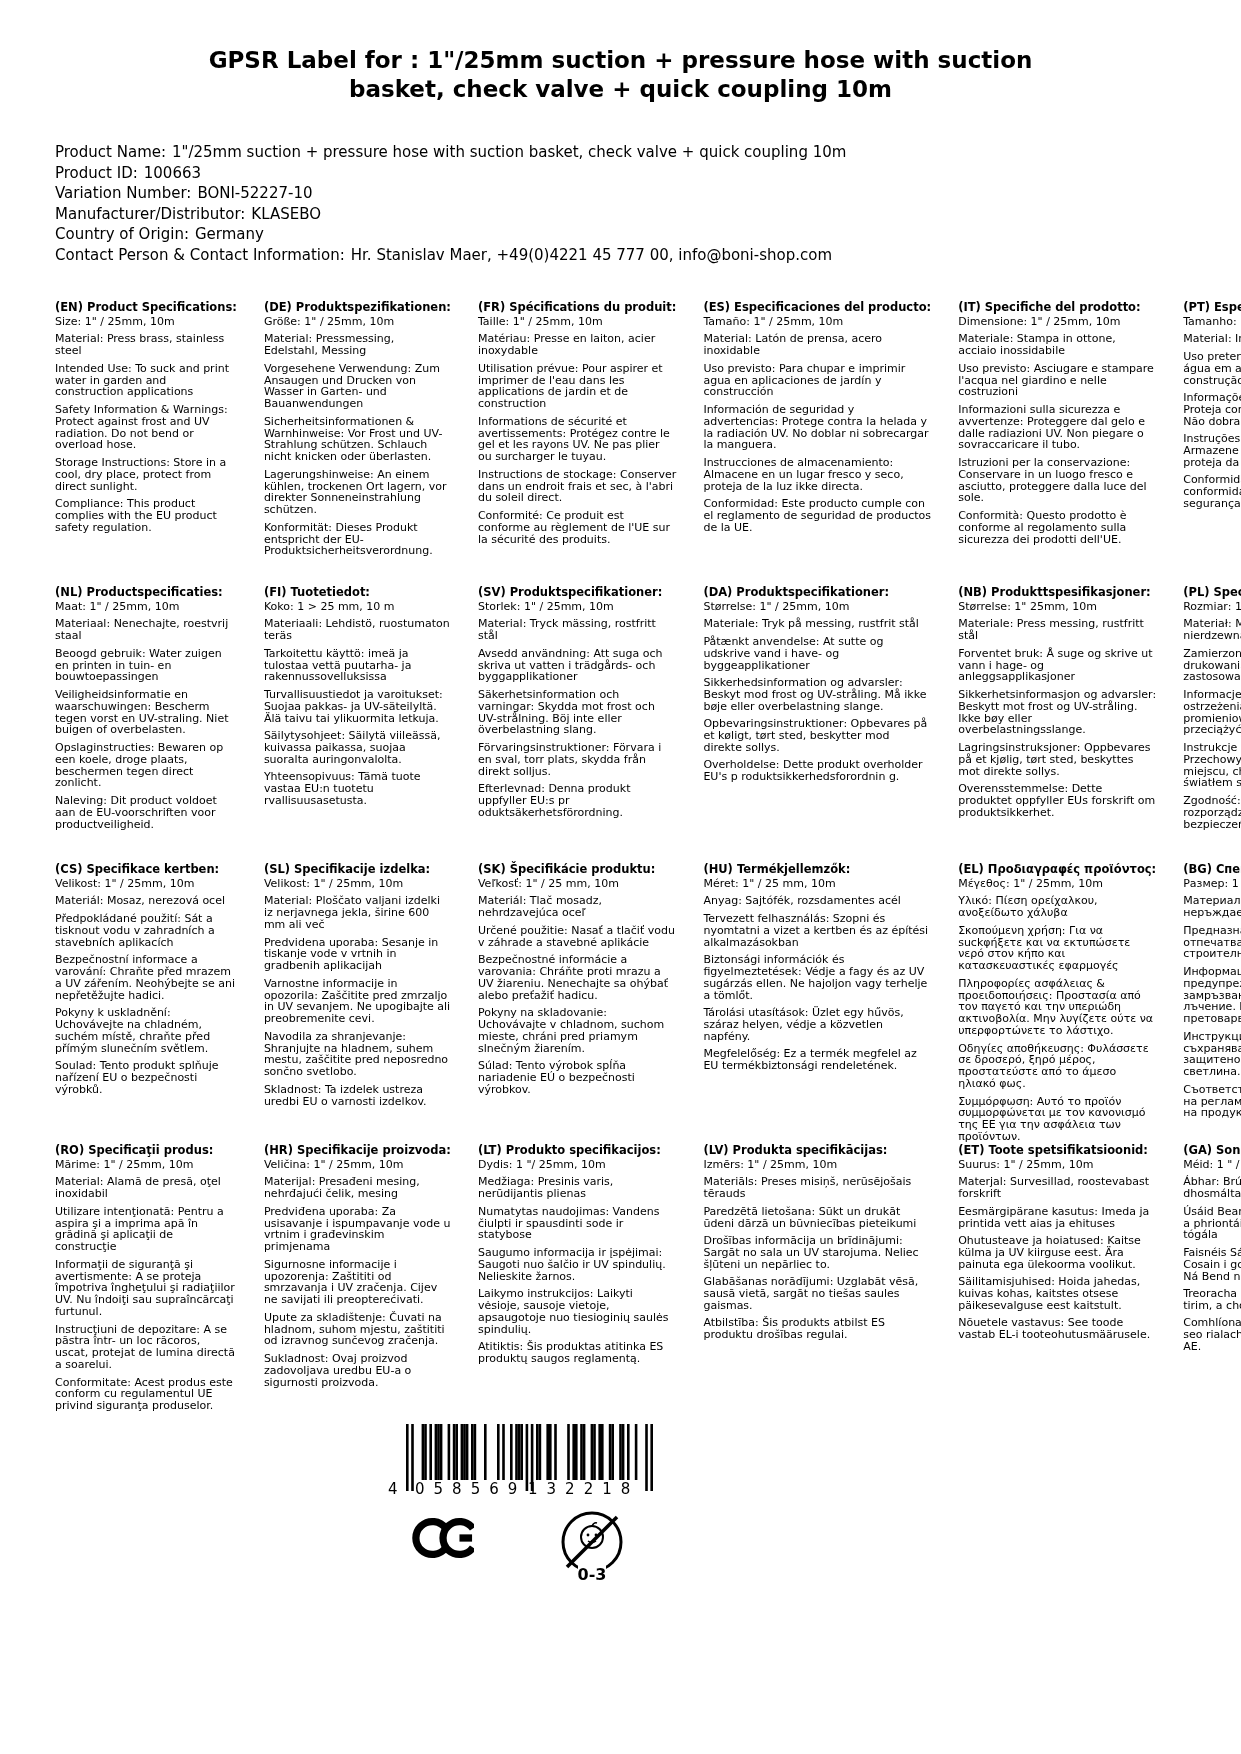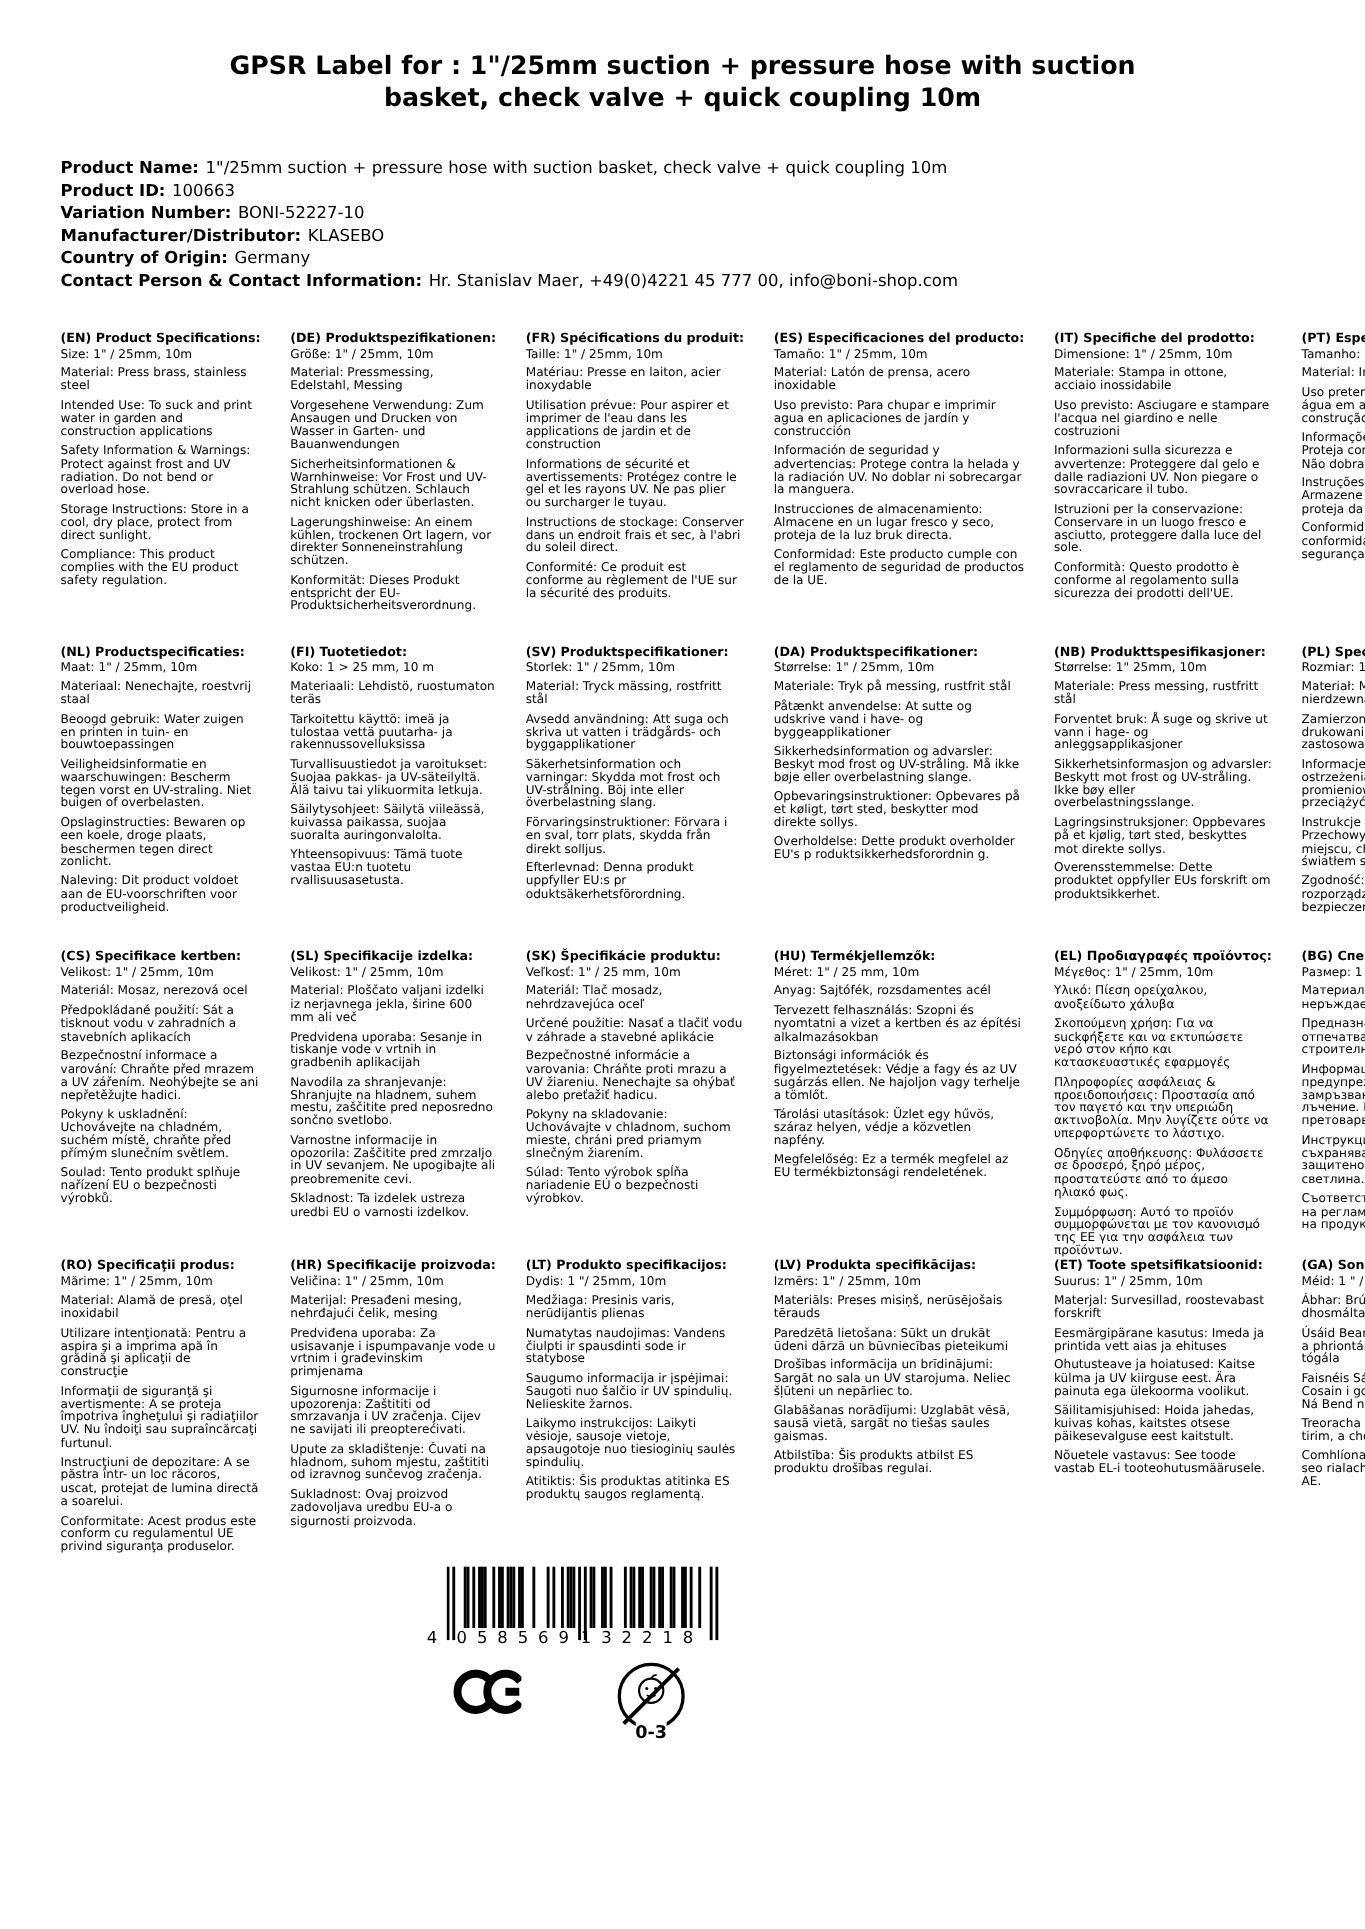--- a/index.html
+++ b/index.html
@@ -2,21 +2,21 @@
 <html><head>
 <meta charset="utf-8">
 <style>
   html,body{margin:0;padding:0;background:#fff;}
   .page{position:relative;width:1241px;height:1754px;background:#fff;color:#000;
         font-family:"DejaVu Sans",sans-serif;overflow:hidden;}
   .title{position:absolute;top:46px;left:0;right:0;margin:0 auto;max-width:830px;
          font-size:23px;font-weight:bold;text-align:center;line-height:1.28;}
   .product-info{position:absolute;top:142px;left:55px;right:40px;font-size:15px;line-height:20.5px;}
   .pi-row{white-space:nowrap;}
-  .pi-label{font-weight:bold;}
+  .pi-label{font-weight:normal;}
   .pi-value{margin-left:6px;}
   .grid{position:absolute;top:300px;left:55px;width:1134px;
         display:grid;grid-template-columns:repeat(6,1fr);
         grid-template-rows:285px 277px 281px 277px;column-gap:14px;}
   .cell{padding-right:13px;overflow:visible;}
   .cell h3{font-size:11.5px;font-weight:bold;margin:0 0 2px 0;white-space:nowrap;overflow:visible;}
   .cell p{font-size:11px;line-height:1.08;margin:0 0 5.5px 0;overflow-wrap:break-word;}
   .barcode-wrap{position:absolute;left:388px;top:1424px;width:280px;height:76px;}
   .barcode-svg{position:absolute;left:18px;top:0;}
   .bc-first{position:absolute;left:0;top:56px;font-size:15px;}
@@ -68,21 +68,21 @@
         <p>Informations de sécurité et avertissements: Protégez contre le gel et les rayons UV. Ne pas plier ou surcharger le tuyau.</p>
         <p>Instructions de stockage: Conserver dans un endroit frais et sec, à l'abri du soleil direct.</p>
         <p>Conformité: Ce produit est conforme au règlement de l'UE sur la sécurité des produits.</p>
       </div>
       <div class="cell">
         <h3>(ES) Especificaciones del producto:</h3>
         <p>Tamaño: 1" / 25mm, 10m</p>
         <p>Material: Latón de prensa, acero inoxidable</p>
         <p>Uso previsto: Para chupar e imprimir agua en aplicaciones de jardín y construcción</p>
         <p>Información de seguridad y advertencias: Protege contra la helada y la radiación UV. No doblar ni sobrecargar la manguera.</p>
-        <p>Instrucciones de almacenamiento: Almacene en un lugar fresco y seco, proteja de la luz bruk directa.</p>
+        <p>Instrucciones de almacenamiento: Almacene en un lugar fresco y seco, proteja de la luz ikke directa.</p>
         <p>Conformidad: Este producto cumple con el reglamento de seguridad de productos de la UE.</p>
       </div>
       <div class="cell">
         <h3>(IT) Specifiche del prodotto:</h3>
         <p>Dimensione: 1" / 25mm, 10m</p>
         <p>Materiale: Stampa in ottone, acciaio inossidabile</p>
         <p>Uso previsto: Asciugare e stampare l'acqua nel giardino e nelle costruzioni</p>
         <p>Informazioni sulla sicurezza e avvertenze: Proteggere dal gelo e dalle radiazioni UV. Non piegare o sovraccaricare il tubo.</p>
         <p>Istruzioni per la conservazione: Conservare in un luogo fresco e asciutto, proteggere dalla luce del sole.</p>
         <p>Conformità: Questo prodotto è conforme al regolamento sulla sicurezza dei prodotti dell'UE.</p>
@@ -157,22 +157,22 @@
         <p>Předpokládané použití: Sát a tisknout vodu v zahradních a stavebních aplikacích</p>
         <p>Bezpečnostní informace a varování: Chraňte před mrazem a UV zářením. Neohýbejte se ani nepřetěžujte hadici.</p>
         <p>Pokyny k uskladnění: Uchovávejte na chladném, suchém místě, chraňte před přímým slunečním světlem.</p>
         <p>Soulad: Tento produkt splňuje nařízení EU o bezpečnosti výrobků.</p>
       </div>
       <div class="cell">
         <h3>(SL) Specifikacije izdelka:</h3>
         <p>Velikost: 1" / 25mm, 10m</p>
         <p>Material: Ploščato valjani izdelki iz nerjavnega jekla, širine 600 mm ali več</p>
         <p>Predvidena uporaba: Sesanje in tiskanje vode v vrtnih in gradbenih aplikacijah</p>
+        <p>Varnostne informacije in opozorila: Zaščitite pred zmrzaljo in UV sevanjem. Ne upogibajte ali preobremenite cevi.</p>
         <p>Navodila za shranjevanje: Shranjujte na hladnem, suhem mestu, zaščitite pred neposredno sončno svetlobo.</p>
-        <p>Varnostne informacije in opozorila: Zaščitite pred zmrzaljo in UV sevanjem. Ne upogibajte ali preobremenite cevi.</p>
         <p>Skladnost: Ta izdelek ustreza uredbi EU o varnosti izdelkov.</p>
       </div>
       <div class="cell">
         <h3>(SK) Špecifikácie produktu:</h3>
         <p>Veľkosť: 1" / 25 mm, 10m</p>
         <p>Materiál: Tlač mosadz, nehrdzavejúca oceľ</p>
         <p>Určené použitie: Nasať a tlačiť vodu v záhrade a stavebné aplikácie</p>
         <p>Bezpečnostné informácie a varovania: Chráňte proti mrazu a UV žiareniu. Nenechajte sa ohýbať alebo preťažiť hadicu.</p>
         <p>Pokyny na skladovanie: Uchovávajte v chladnom, suchom mieste, chráni pred priamym slnečným žiarením.</p>
         <p>Súlad: Tento výrobok spĺňa nariadenie EÚ o bezpečnosti výrobkov.</p>

